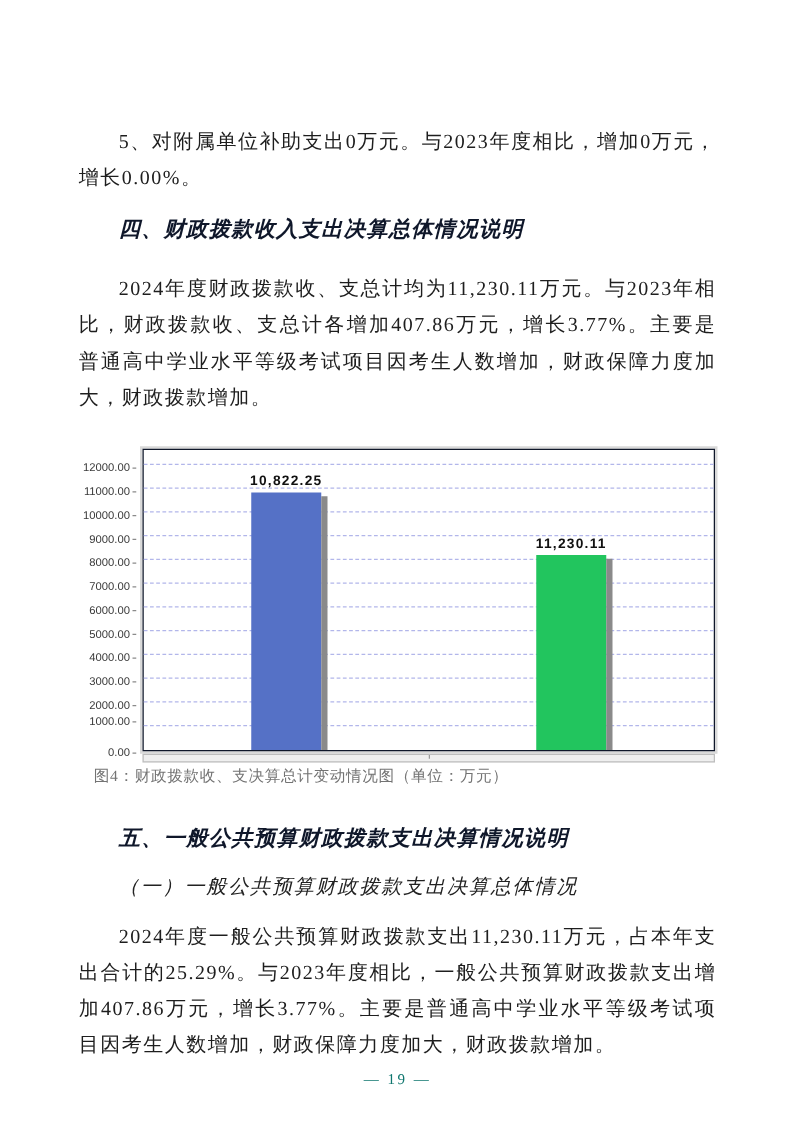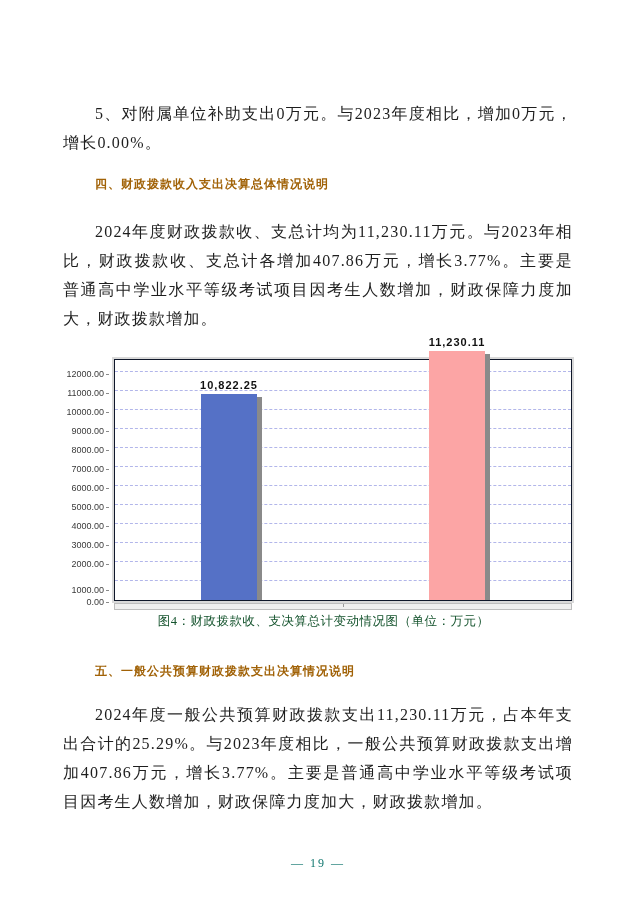--- a/index.html
+++ b/index.html
@@ -17,26 +17,27 @@
 
   .body-text {
     font-size: 16px;
     line-height: 29px;
     text-align: justify;
     text-indent: 32px;
     letter-spacing: 1.2px;
   }
   .section-heading {
     font-family: "Liberation Sans", "DejaVu Sans", sans-serif;
-    font-size: 12px;
+    font-size: 17px;
     font-weight: bold;
     line-height: 20px;
     padding-left: 32px;
     letter-spacing: 1px;
-    color: #a16207;
+    color: #0f172a;
+    font-style: italic;
   }
   .sub-heading {
     font-size: 16px;
     font-style: italic;
     font-weight: 500;
     line-height: 20px;
     padding-left: 32px;
     letter-spacing: 1.5px;
     color: #222;
   }
@@ -142,25 +143,25 @@
   .xlabel {
     width: 50%;
     text-align: center;
     font-family: "Liberation Sans", "DejaVu Sans", sans-serif;
     font-size: 10px;
     font-weight: bold;
     padding-top: 3px;
     color: #111;
   }
   .caption {
-    text-align: center;
+    text-align: left;
     font-size: 12.5px;
     letter-spacing: 0.5px;
     margin-top: 3px;
-    color: #14532d;
+    color: #737373;
   }
 
   .footer {
     position: absolute;
     left: 0;
     right: 0;
     bottom: 28px;
     text-align: center;
     font-size: 12px;
     color: #0f766e;
@@ -176,21 +177,21 @@
     <p id="para1" class="body-text">5、对附属单位补助支出0万元。与2023年度相比，增加0万元，增长0.00%。</p>
 
     <h2 id="heading4" class="section-heading">四、财政拨款收入支出决算总体情况说明</h2>
 
     <p id="para2" class="body-text">2024年度财政拨款收、支总计均为11,230.11万元。与2023年相比，财政拨款收、支总计各增加407.86万元，增长3.77%。主要是普通高中学业水平等级考试项目因考生人数增加，财政保障力度加大，财政拨款增加。</p>
 
     <div class="figure">
       <div class="chart">
         <div class="ycol">
             <div class="ytick" style="bottom: -4px;">0.00</div>
-            <div class="ytick" style="bottom: 8px;">1000.00</div>
+            <div class="ytick" style="bottom: 21px;">1000.00</div>
             <div class="ytick" style="bottom: 34px;">2000.00</div>
             <div class="ytick" style="bottom: 53px;">3000.00</div>
             <div class="ytick" style="bottom: 72px;">4000.00</div>
             <div class="ytick" style="bottom: 91px;">5000.00</div>
             <div class="ytick" style="bottom: 110px;">6000.00</div>
             <div class="ytick" style="bottom: 129px;">7000.00</div>
             <div class="ytick" style="bottom: 148px;">8000.00</div>
             <div class="ytick" style="bottom: 167px;">9000.00</div>
             <div class="ytick" style="bottom: 186px;">10000.00</div>
             <div class="ytick" style="bottom: 205px;">11000.00</div>
@@ -209,32 +210,33 @@
               <div class="gridline" style="bottom: 171px; border-top-color: rgb(178, 182, 234);"></div>
               <div class="gridline" style="bottom: 190px; border-top-color: rgb(178, 182, 234);"></div>
               <div class="gridline" style="bottom: 209px; border-top-color: rgb(178, 182, 234);"></div>
               <div class="gridline" style="bottom: 228px; border-top-color: rgb(178, 182, 234);"></div>
               <div class="barcell">
                 <div class="bar" style="height: 205.623px; background: rgb(85, 113, 198);">
                   <div class="barlabel">10,822.25</div>
                 </div>
               </div>
               <div class="barcell">
-                <div class="bar" style="height: 249px; background: #fca5a5;">
+                <div class="bar" style="height: 156px; background: #22c55e;">
                   <div class="barlabel">11,230.11</div>
                 </div>
               </div>
             </div>
           <div class="axis-strip"></div>
         </div>
       </div>
       <div class="caption">图4：财政拨款收、支决算总计变动情况图（单位：万元）</div>
     </div>
 
     <h2 id="heading5" class="section-heading">五、一般公共预算财政拨款支出决算情况说明</h2>
 
+    <h3 id="subheading51" class="sub-heading">（一）一般公共预算财政拨款支出决算总体情况</h3>
 
     <p id="para3" class="body-text">2024年度一般公共预算财政拨款支出11,230.11万元，占本年支出合计的25.29%。与2023年度相比，一般公共预算财政拨款支出增加407.86万元，增长3.77%。主要是普通高中学业水平等级考试项目因考生人数增加，财政保障力度加大，财政拨款增加。</p>
 
   </div>
 
   <div class="footer">— 19 —</div>
 </div>
 
 </body></html>

